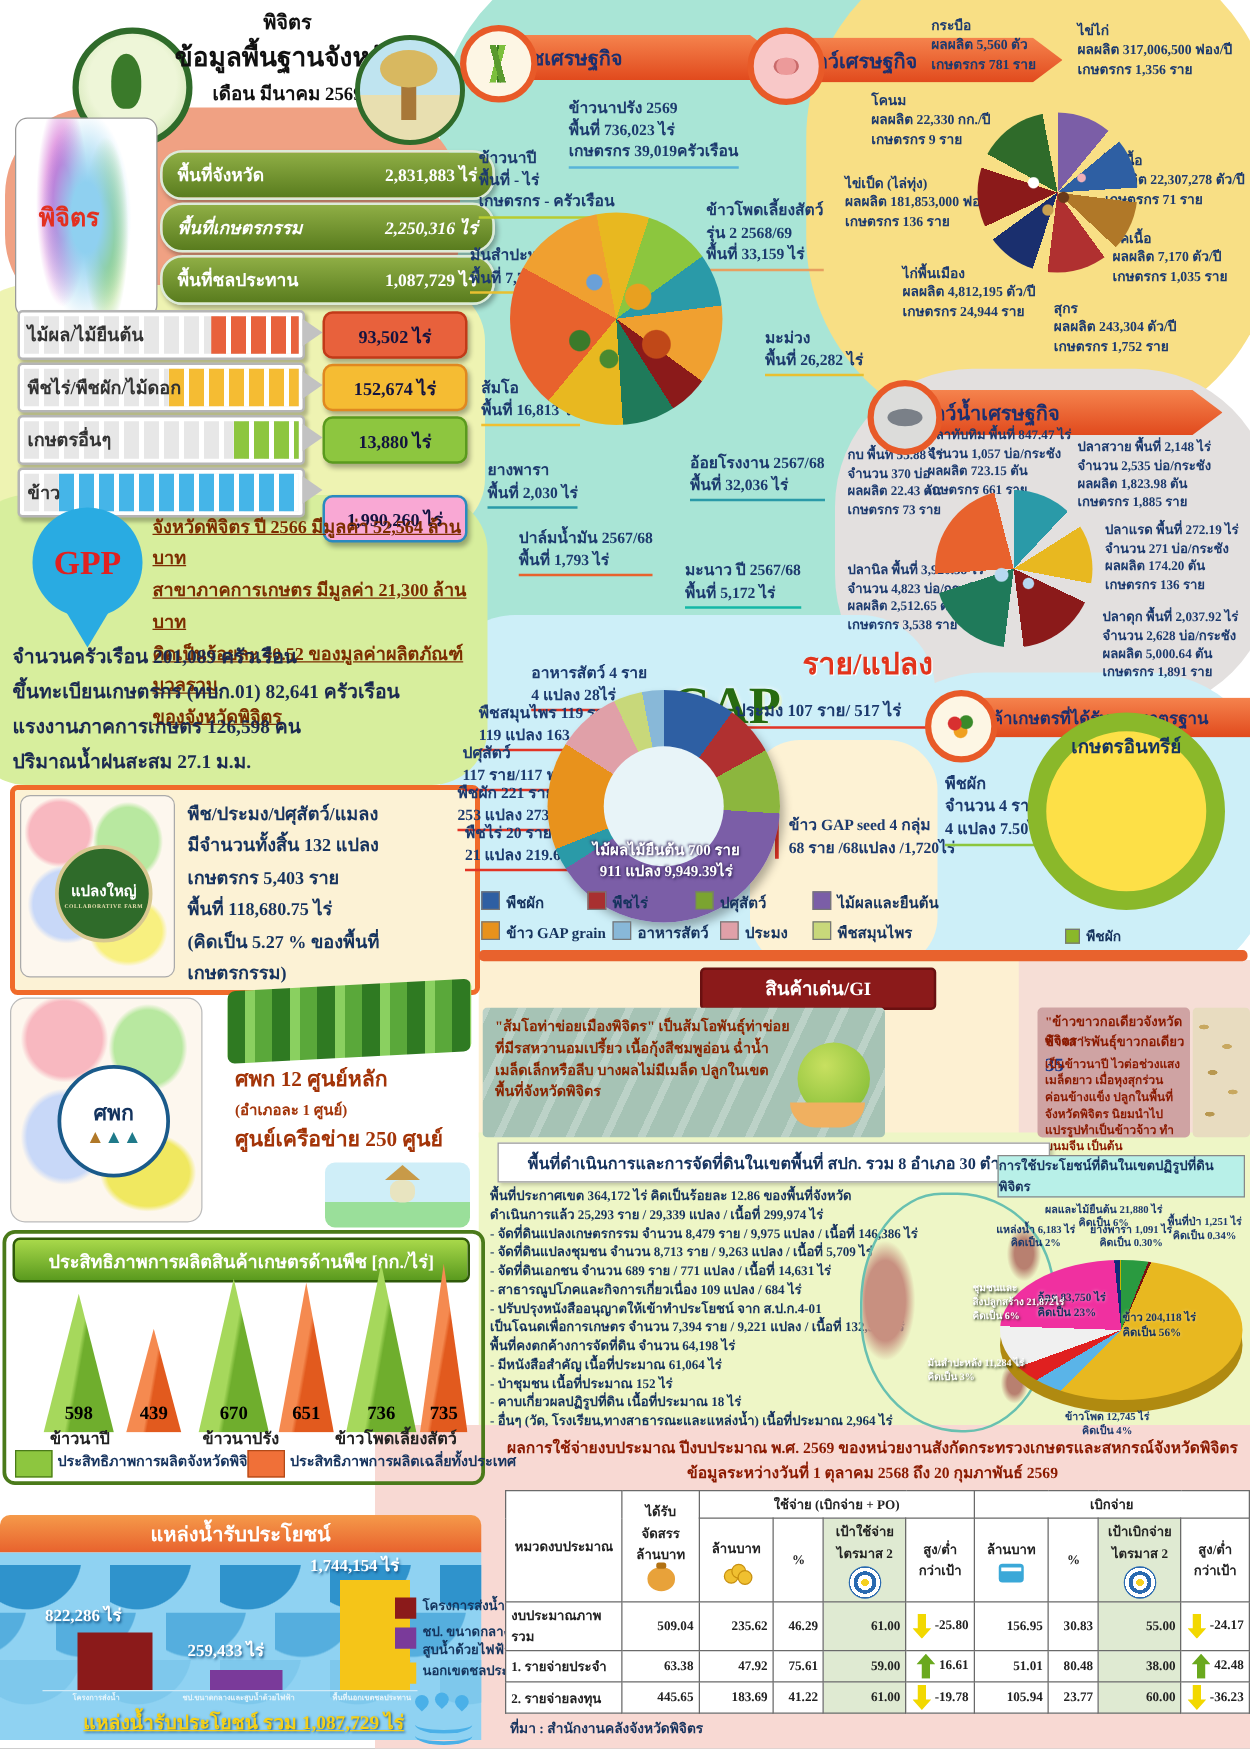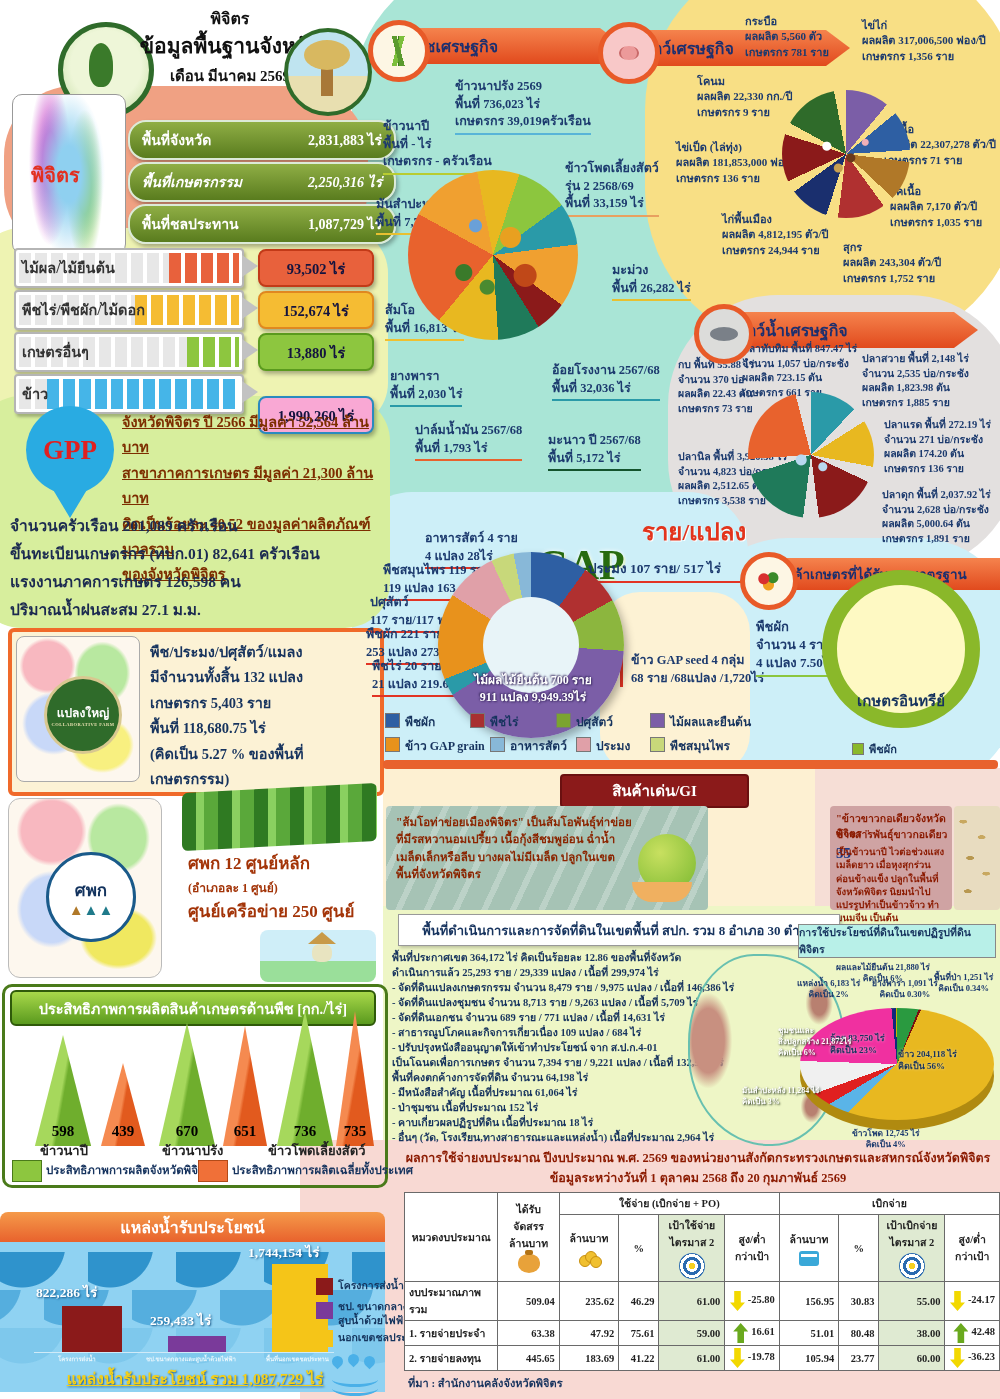--- a/index.html
+++ b/index.html
@@ -258,21 +258,21 @@
   <div class="lbl" style="left:612px;top:262px;border-bottom:2px solid #e8c030;padding-bottom:2px;">มะม่วง
 พื้นที่ 26,282 ไร่</div>
   <div class="lbl" style="left:385px;top:302px;border-bottom:2px solid #f0c030;padding-bottom:2px;">ส้มโอ
 พื้นที่ 16,813 ไร่</div>
   <div class="lbl" style="left:390px;top:368px;border-bottom:2px solid #2a9aa8;padding-bottom:2px;">ยางพารา
 พื้นที่ 2,030 ไร่</div>
   <div class="lbl" style="left:552px;top:362px;border-bottom:2px solid #2a9aa8;padding-bottom:2px;">อ้อยโรงงาน 2567/68
 พื้นที่ 32,036 ไร่</div>
   <div class="lbl" style="left:415px;top:422px;border-bottom:2px solid #e8622d;padding-bottom:2px;">ปาล์มน้ำมัน 2567/68
 พื้นที่ 1,793 ไร่</div>
-  <div class="lbl" style="left:548px;top:432px;border-bottom:2px solid #14532d;padding-bottom:2px;">มะนาว ปี 2567/68
+  <div class="lbl" style="left:548px;top:448px;border-bottom:2px solid #14b8a6;padding-bottom:2px;">มะนาว ปี 2567/68
 พื้นที่ 5,172 ไร่</div>
   <div class="abs" style="left:408px;top:170px;width:170px;height:170px;border-radius:50%;background:conic-gradient(from -90deg,#e8622d 0 8%,#f0a030 8% 22%,#e8b820 22% 30%,#8cc63e 30% 40%,#2a9aa8 40% 48%,#f0a030 48% 60%,#8b1a1a 60% 66%,#1f7a5a 66% 74%,#e8b820 74% 86%,#e8622d 86% 100%);display:flex;align-items:center;justify-content:center;">
     <div style="width:146px;height:146px;border-radius:50%;background:radial-gradient(circle at 45% 40%,#d8ecb0,#a0cc6a);background-image:radial-gradient(circle 9px at 30% 62%,#3a7a2a 8px,rgba(0,0,0,0) 9px),radial-gradient(circle 8px at 46% 72%,#4a8a30 7px,rgba(0,0,0,0) 8px),radial-gradient(circle 11px at 62% 38%,#e8a020 10px,rgba(0,0,0,0) 11px),radial-gradient(circle 12px at 72% 64%,#c04818 11px,rgba(0,0,0,0) 12px),radial-gradient(circle 7px at 38% 30%,#6aa0d8 6px,rgba(0,0,0,0) 7px);"></div>
   </div>
 
   <div class="sec-ico" style="left:598px;top:22px;width:52px;height:52px;background:#f8c8c8;">
     <span style="display:block;width:20px;height:14px;background:#ec9a9a;border-radius:50%;box-shadow:inset 4px 0 0 -2px #c86a6a,inset -4px 0 0 -2px #c86a6a;"></span>
   </div>
   <div class="sec-arrow" style="left:620px;top:30px;width:176px;">
     <span>สัตว์เศรษฐกิจ</span>
@@ -370,21 +370,21 @@
 
   <div class="sec-ico" style="left:740px;top:552px;width:48px;height:48px;background:#fdf6e4;">
     <span style="display:block;width:26px;height:22px;background:radial-gradient(circle 6px at 30% 40%,#d83030 5px,rgba(0,0,0,0) 6px),radial-gradient(circle 6px at 65% 35%,#3a8a2a 5px,rgba(0,0,0,0) 6px),radial-gradient(circle 6px at 48% 68%,#f0a020 5px,rgba(0,0,0,0) 6px);"></span>
   </div>
   <div class="sec-arrow" style="left:760px;top:558px;width:238px;height:32px;font-size:13.5px;padding:0 28px 0 16px;">
     <span>สินค้าเกษตรที่ได้รับรองมาตรฐาน</span>
   </div>
   <div class="lbl" style="left:756px;top:618px;font-size:13px;border-bottom:2px solid #8cc63e;padding-bottom:2px;">พืชผัก
 จำนวน 4 ราย
 4 แปลง  7.50ไร่</div>
-  <div class="abs" style="left:822px;top:570px;width:128px;height:128px;border-radius:50%;border:15px solid #8ab82a;background:#fef9c3;display:flex;align-items:flex-end;justify-content:center;">
+  <div class="abs" style="left:822px;top:570px;width:128px;height:128px;border-radius:50%;border:15px solid #8ab82a;background:#fde047;display:flex;align-items:flex-start;justify-content:center;">
     <span style="color:#16335e;font-weight:800;font-size:15px;">เกษตรอินทรีย์</span>
   </div>
   <div class="abs" style="left:852px;top:740px;font-size:11px;font-weight:700;color:#16335e;"><span class="sw sw-g" style="background:#8ab82a;width:10px;height:10px;"></span><span>พืชผัก</span></div>
 
   <div class="abs" style="left:383px;top:760px;width:615px;height:9px;background:#e8622d;border-radius:4px;"></div>
   <div class="abs" style="left:560px;top:774px;width:185px;height:30px;background:#8b1a1a;border:2px solid #6a1010;border-radius:4px;display:flex;align-items:center;justify-content:center;">
     <span style="color:#fff;font-weight:800;font-size:15px;">สินค้าเด่น/GI</span>
   </div>
   <div class="abs" style="left:386px;top:806px;width:322px;height:104px;background:#a6c3b5;background-image:repeating-linear-gradient(115deg,rgba(255,255,255,.25) 0 6px,rgba(0,0,0,0) 6px 26px);border-radius:4px;">
     <div class="lbl" style="left:10px;top:8px;width:240px;color:#8b2500;font-size:11.5px;line-height:1.5;white-space:normal;">"ส้มโอท่าข่อยเมืองพิจิตร" เป็นส้มโอพันธุ์ท่าข่อย ที่มีรสหวานอมเปรี้ยว เนื้อกุ้งสีชมพูอ่อน ฉ่ำน้ำ เมล็ดเล็กหรือลีบ บางผลไม่มีเมล็ด ปลูกในเขตพื้นที่จังหวัดพิจิตร</div>

